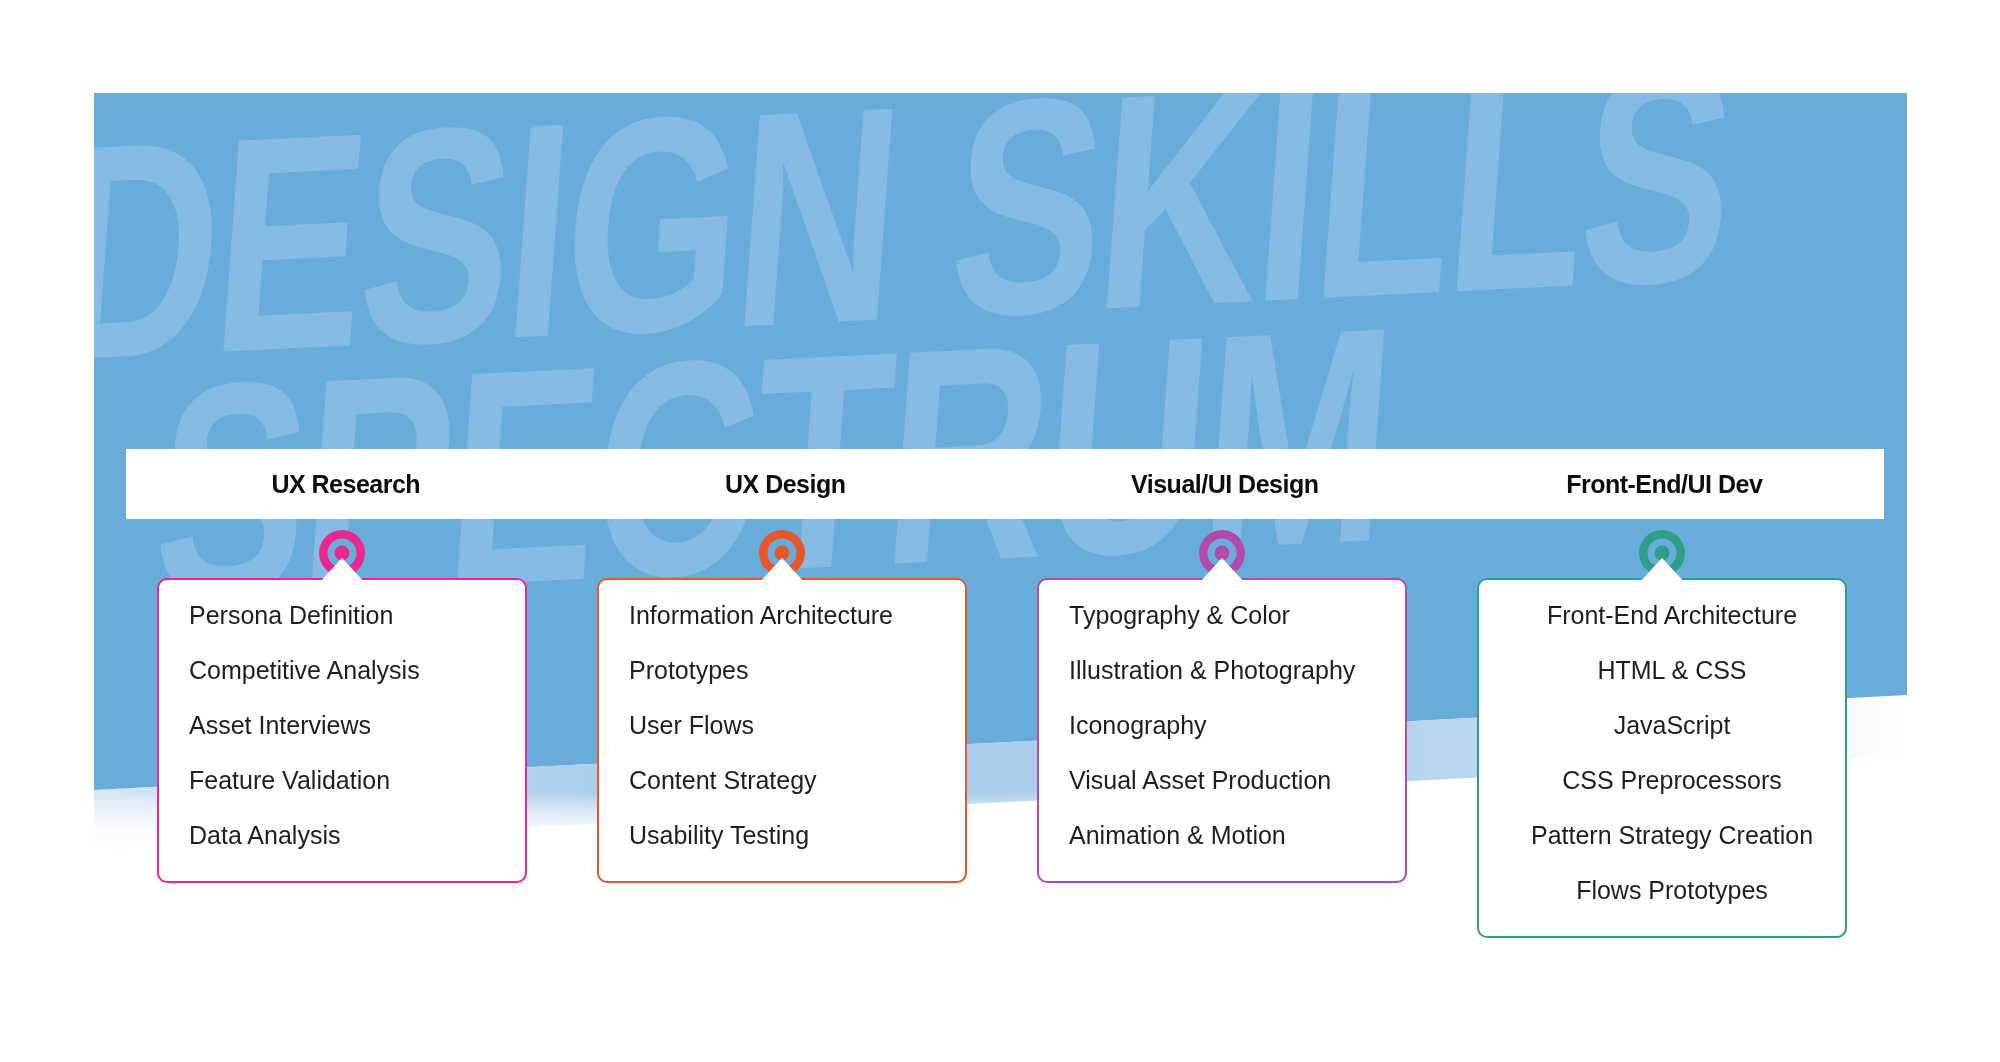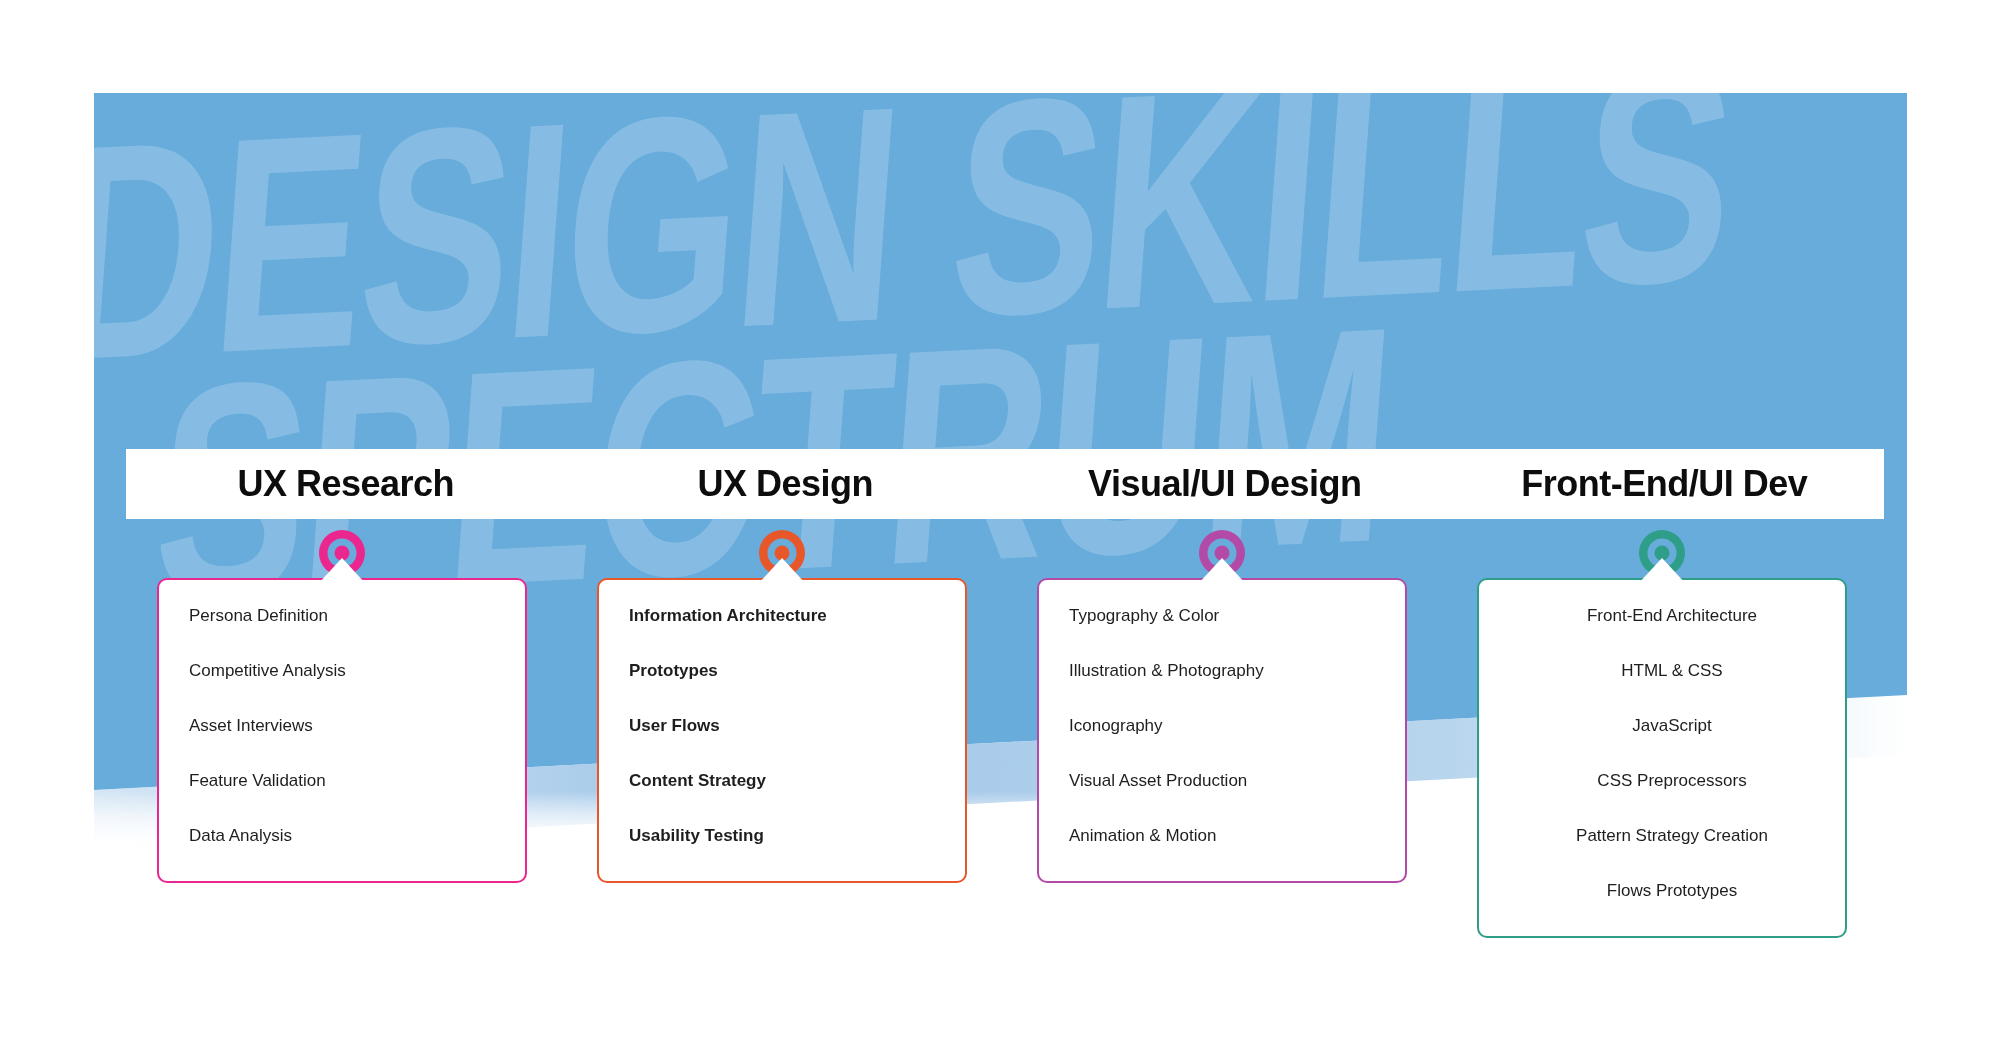--- a/index.html
+++ b/index.html
@@ -8,39 +8,39 @@
     font-family:"Liberation Sans",sans-serif;background:#ffffff;
   }
   .bg{position:absolute;left:0;top:0;}
   
   .header-bar{
     position:absolute;left:126px;top:449px;width:1758px;height:70px;
     background:#ffffff;display:flex;align-items:center;
   }
   .header-cell{flex:1 1 0;text-align:center;}
   .header-title{
-    font-size:36px;font-weight:700;color:#0d0d0d;letter-spacing:-0.5px;
+    font-size:25px;font-weight:700;color:#0d0d0d;letter-spacing:-0.5px;
   }
   
   .marker{position:absolute;top:529px;width:48px;height:48px;}
   
   .card{
     position:absolute;top:578px;width:370px;background:#ffffff;
     border:2px solid var(--accent,#999);border-radius:10px;box-sizing:border-box;
   }
   .notch{
     position:absolute;top:-22px;left:50%;margin-left:-24px;width:48px;height:26px;
     background:#ffffff;
     clip-path:polygon(50% 0,100% 100%,0 100%);
   }
   .card ul{
     list-style:none;margin:0;padding:8px 10px 18px 30px;
   }
   .card li{
-    height:55px;line-height:55px;font-size:17px;color:#1e1e1e;
+    height:55px;line-height:55px;font-size:25px;color:#1e1e1e;
     white-space:nowrap;overflow:hidden;
   }
 </style>
 </head>
 <body>
 
 <div class="stage">
 
   <svg class="bg" width="2000" height="1062" viewBox="0 0 2000 1062">
     <defs>
@@ -111,21 +111,21 @@
     <div class="notch"></div>
     <ul>
       <li>Persona Definition</li>
       <li>Competitive Analysis</li>
       <li>Asset Interviews</li>
       <li>Feature Validation</li>
       <li>Data Analysis</li>
     </ul>
   </div>
 
-  <div class="card" style="left: 597px; font-weight: bold; --accent: #E8572A;">
+  <div class="card" style="left: 597px; --accent: #E8572A;">
     <div class="notch"></div>
     <ul>
       <li>Information Architecture</li>
       <li>Prototypes</li>
       <li>User Flows</li>
       <li>Content Strategy</li>
       <li>Usability Testing</li>
     </ul>
   </div>
 

